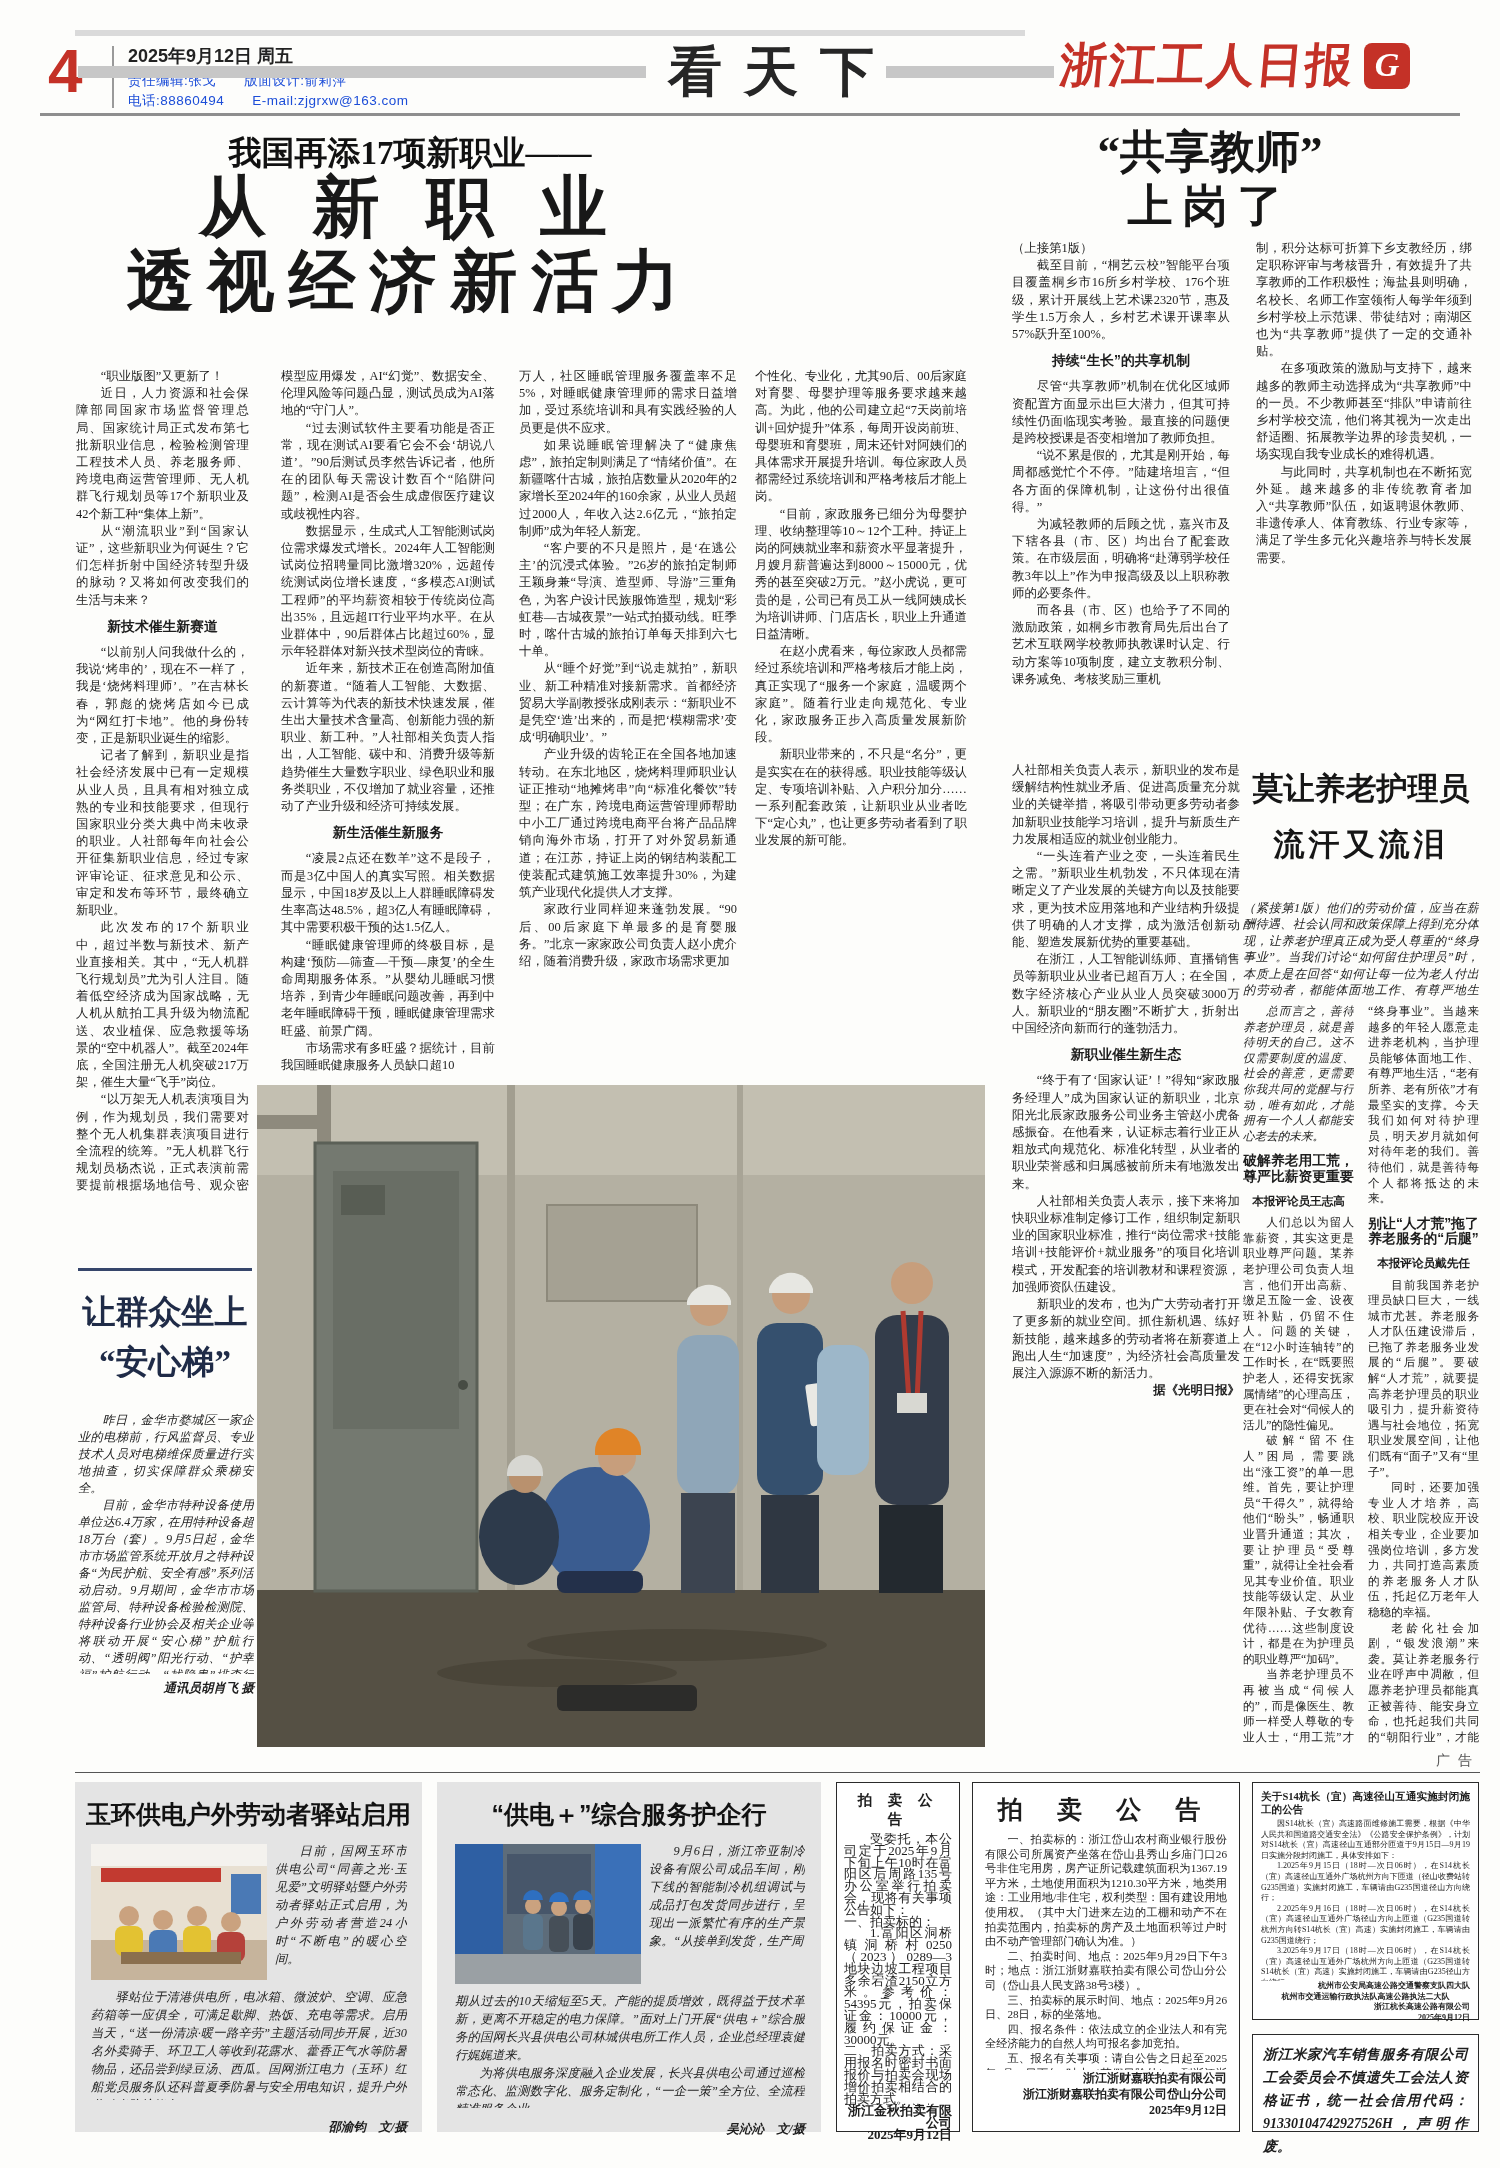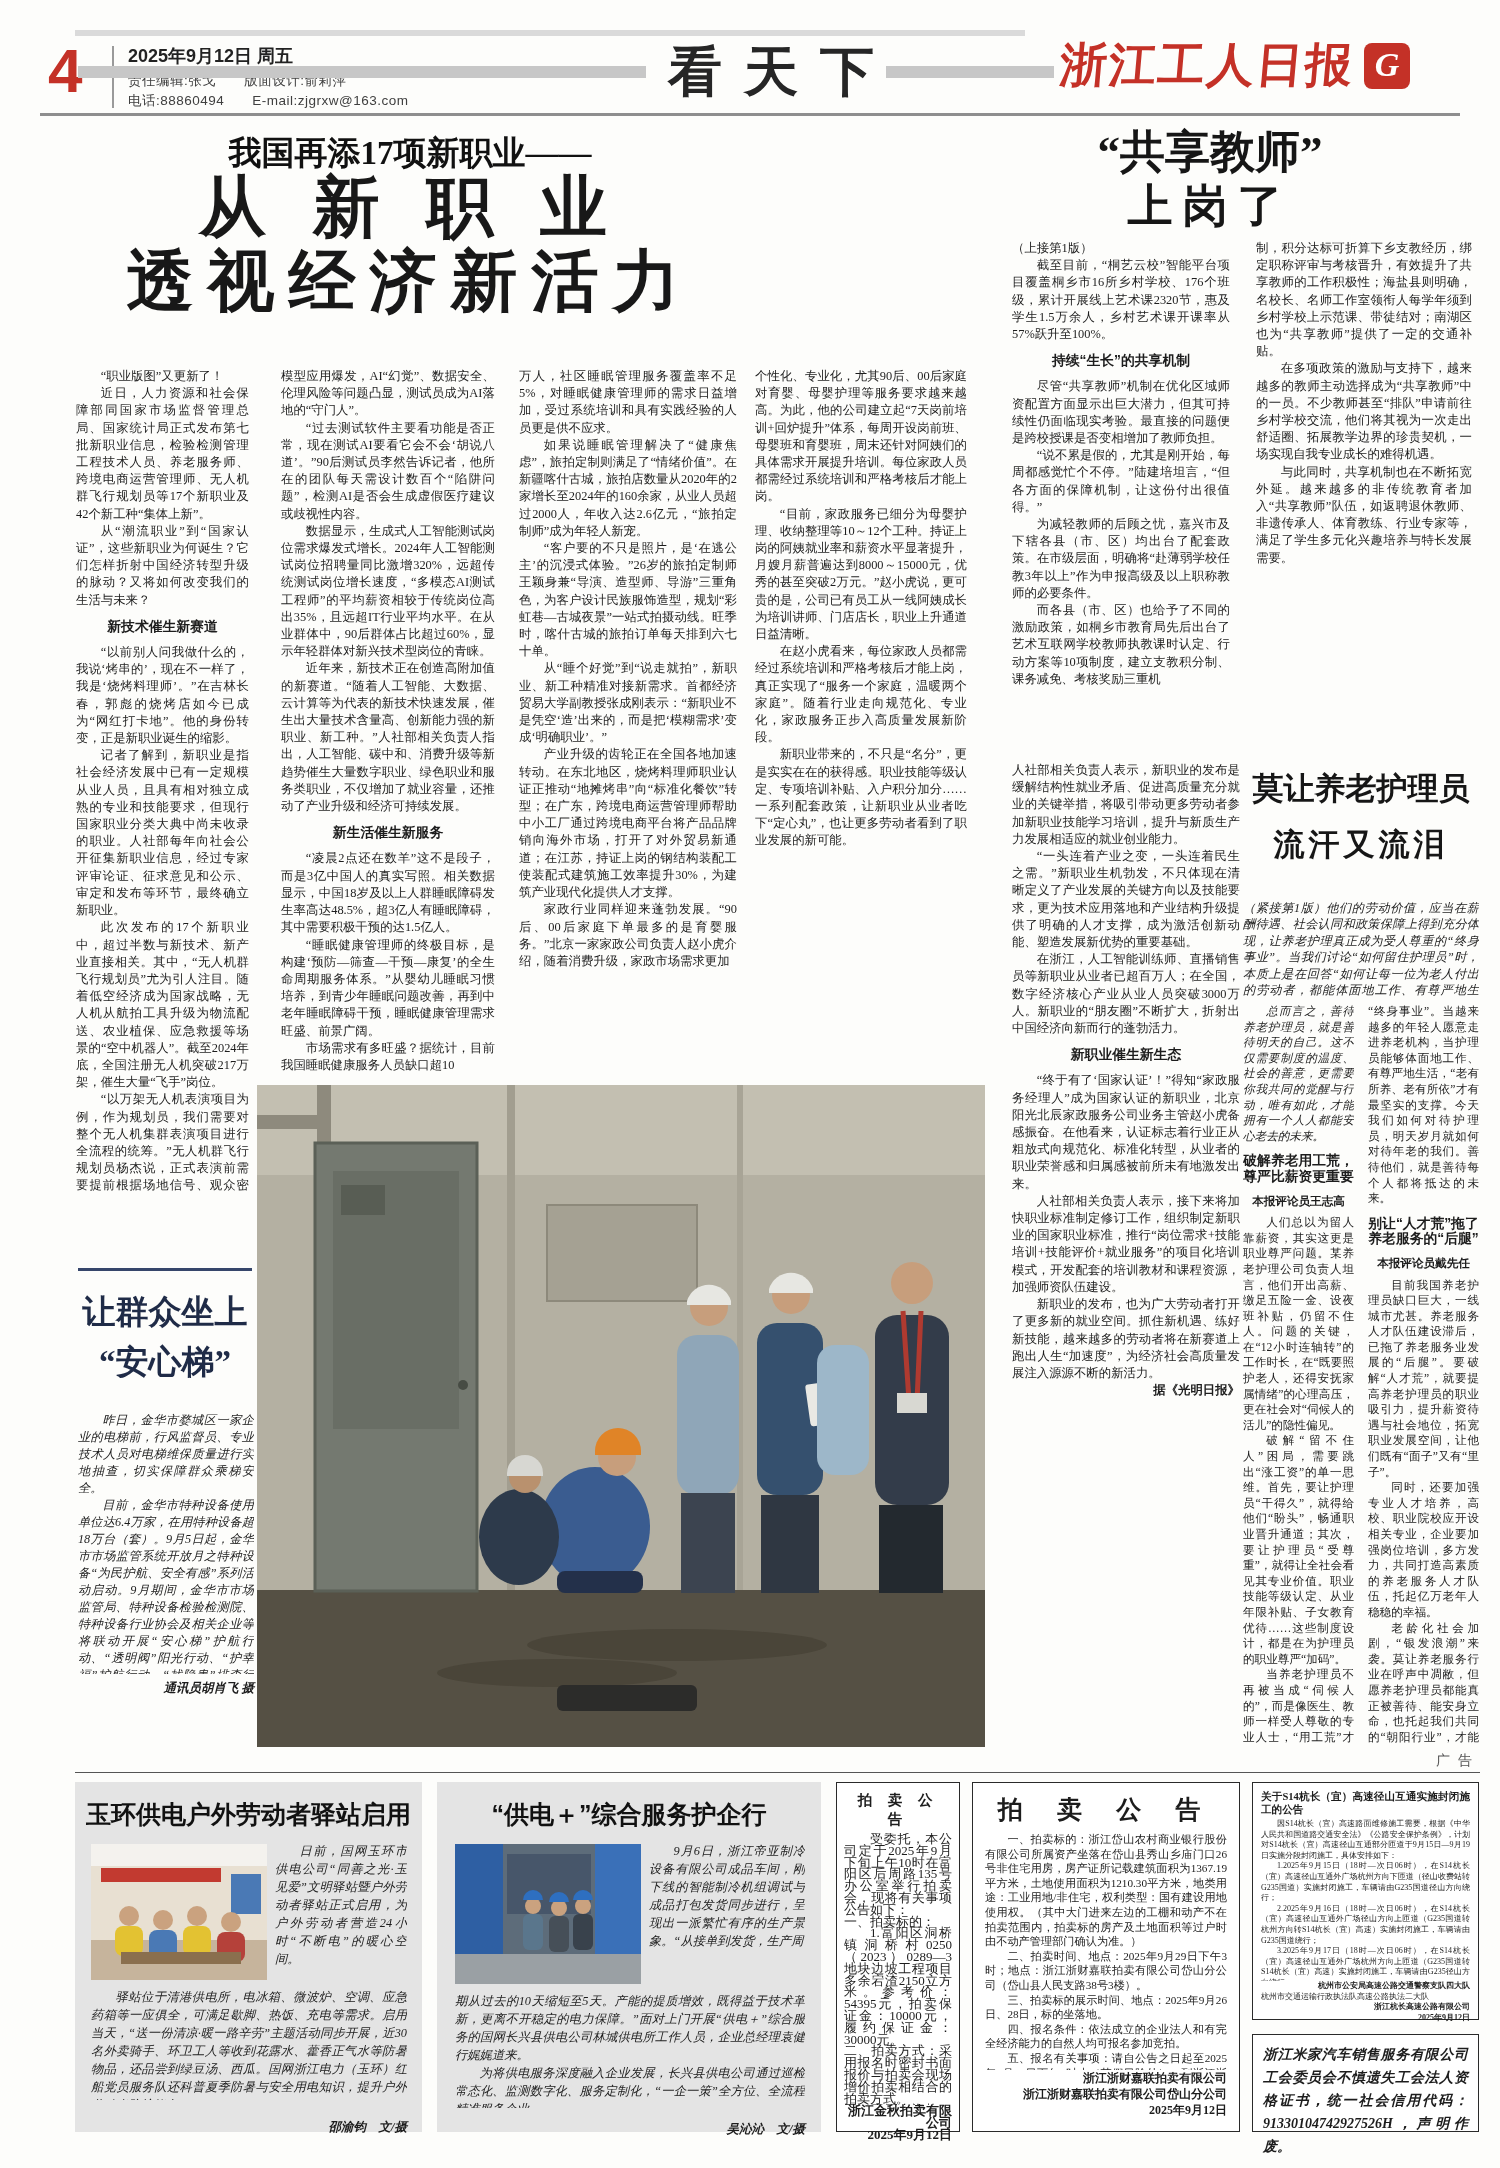--- a/index.html
+++ b/index.html
@@ -3,21 +3,21 @@
 <meta charset="utf-8">
 <style>
   html,body{margin:0;padding:0;background:#9a9a9a;}
   .page{position:relative;width:1500px;height:2168px;background:#fdfdfb;margin:0 auto;overflow:hidden;
         font-family:"Liberation Serif","DejaVu Serif",serif;color:#1d1d1d;}
   .abs{position:absolute;}
   
   .pageno{font-family:"Liberation Sans",sans-serif;font-weight:bold;font-size:62px;color:#c43127;line-height:1;}
   .vline{width:2px;background:#9a9a9a;}
   .hmeta1{font-family:"Liberation Sans",sans-serif;font-weight:bold;font-size:18px;color:#222;}
-  .hmeta2{font-family:"Liberation Sans",sans-serif;font-size:13.5px;color:#404040;letter-spacing:.5px;}
+  .hmeta2{font-family:"Liberation Sans",sans-serif;font-size:13.5px;color:#1d4ed8;letter-spacing:.5px;}
   .topband{background:#dadada;}
   .secbar{background:#c7c7c7;}
   .sectitle{font-family:"Liberation Sans",sans-serif;font-weight:900;font-size:54px;color:#262626;letter-spacing:22px;}
   .masthead{font-weight:900;font-size:47px;color:#c43127;transform:skewX(-5deg);letter-spacing:2px;}
   .mlogo{width:46px;height:46px;background:#c43127;border-radius:8px;color:#fff;font-family:"Liberation Serif",serif;
          font-style:italic;font-weight:bold;font-size:34px;text-align:center;line-height:44px;}
   .hrule{background:#8e8e8e;}
   
   .kicker{font-weight:bold;font-size:33px;text-align:center;color:#111;}
   .bigtitle{font-family:"Liberation Sans",sans-serif;font-weight:900;font-size:67px;letter-spacing:14px;
@@ -312,21 +312,21 @@
 
   <div class="abs noticebox" style="left:1252px;top:1782px;width:227px;height:238px;padding:7px 8px;">
     <div class="ntitle-xs">关于S14杭长（宜）高速径山互通实施封闭施工的公告</div>
     <div class="flow micro" style="height:162px;margin-top:3px;">
         <p class="f-p">因S14杭长（宜）高速路面维修施工需要，根据《中华人民共和国道路交通安全法》《公路安全保护条例》，计划对S14杭长（宜）高速径山互通部分匝道于9月15日—9月19日实施分段封闭施工，具体安排如下：</p>
         <p class="f-p">1.2025年9月15日（18时—次日06时），在S14杭长（宜）高速径山互通外广场杭州方向下匝道（径山收费站转G235国道）实施封闭施工，车辆请由G235国道径山方向绕行；</p>
         <p class="f-p">2.2025年9月16日（18时—次日06时），在S14杭长（宜）高速径山互通外广场径山方向上匝道（G235国道转杭州方向转S14杭长（宜）高速）实施封闭施工，车辆请由G235国道绕行；</p>
         <p class="f-p">3.2025年9月17日（18时—次日06时），在S14杭长（宜）高速径山互通外广场杭州方向上匝道（G235国道转S14杭长（宜）高速）实施封闭施工，车辆请由G235径山方向绕行；</p>
       </div>
     <div class="micro" style="text-align:right;font-weight:bold;">杭州市公安局高速公路交通警察支队四大队</div>
-    <div class="micro" style="text-align:left;font-weight:normal;">杭州市交通运输行政执法队高速公路执法二大队</div>
+    <div class="micro" style="text-align:center;font-weight:bold;">杭州市交通运输行政执法队高速公路执法二大队</div>
     <div class="micro" style="text-align:right;font-weight:bold;">浙江杭长高速公路有限公司</div>
     <div class="micro" style="text-align:right;font-weight:bold;">2025年9月12日</div>
   </div>
 
   <div class="abs noticebox" style="left:1252px;top:2034px;width:227px;height:98px;padding:8px 10px;">
     <div class="lost">浙江米家汽车销售服务有限公司工会委员会不慎遗失工会法人资格证书，统一社会信用代码：91330104742927526H，声明作废。</div>
   </div>
 
 </div>
 

